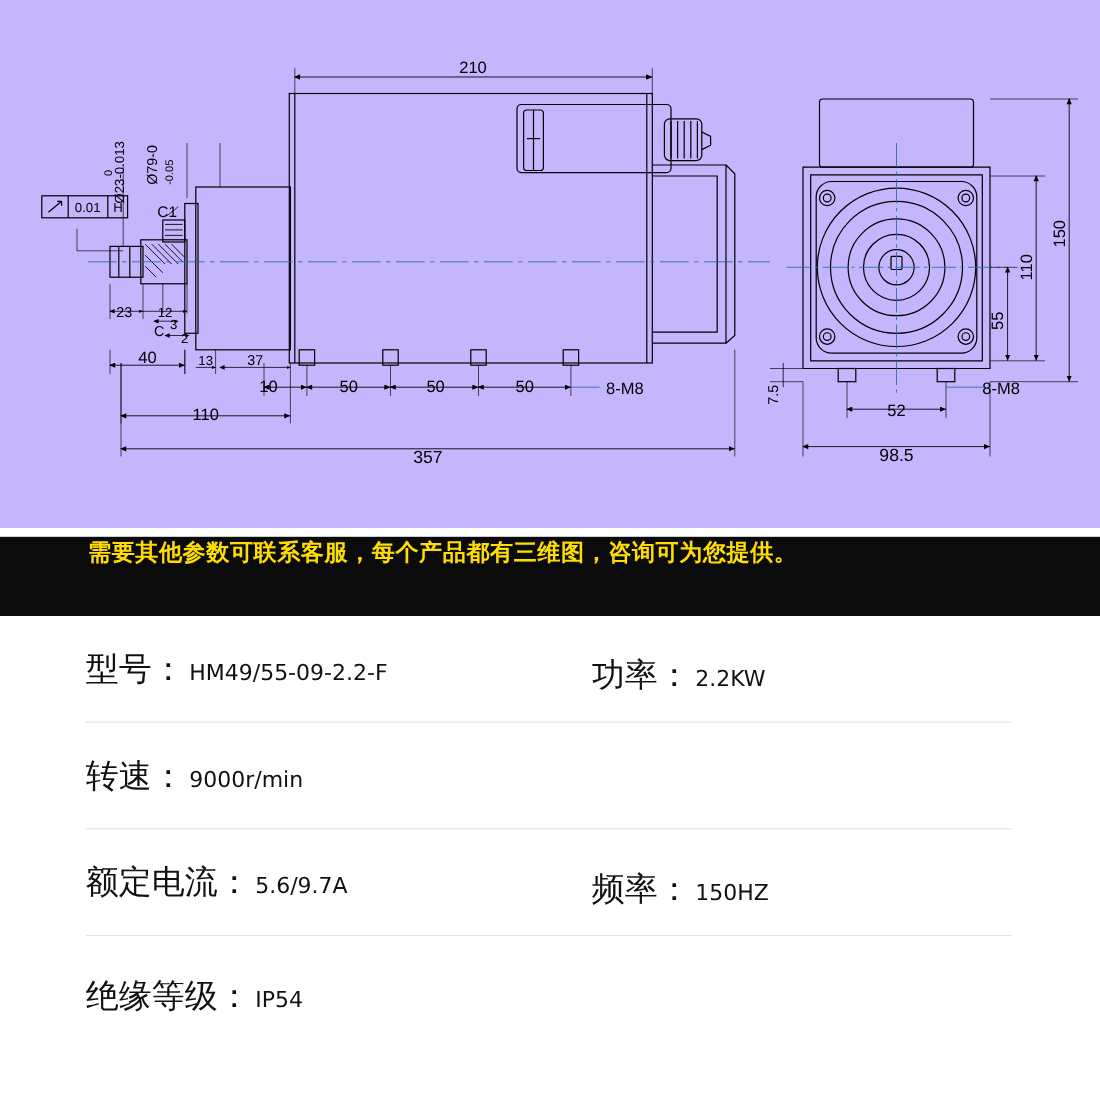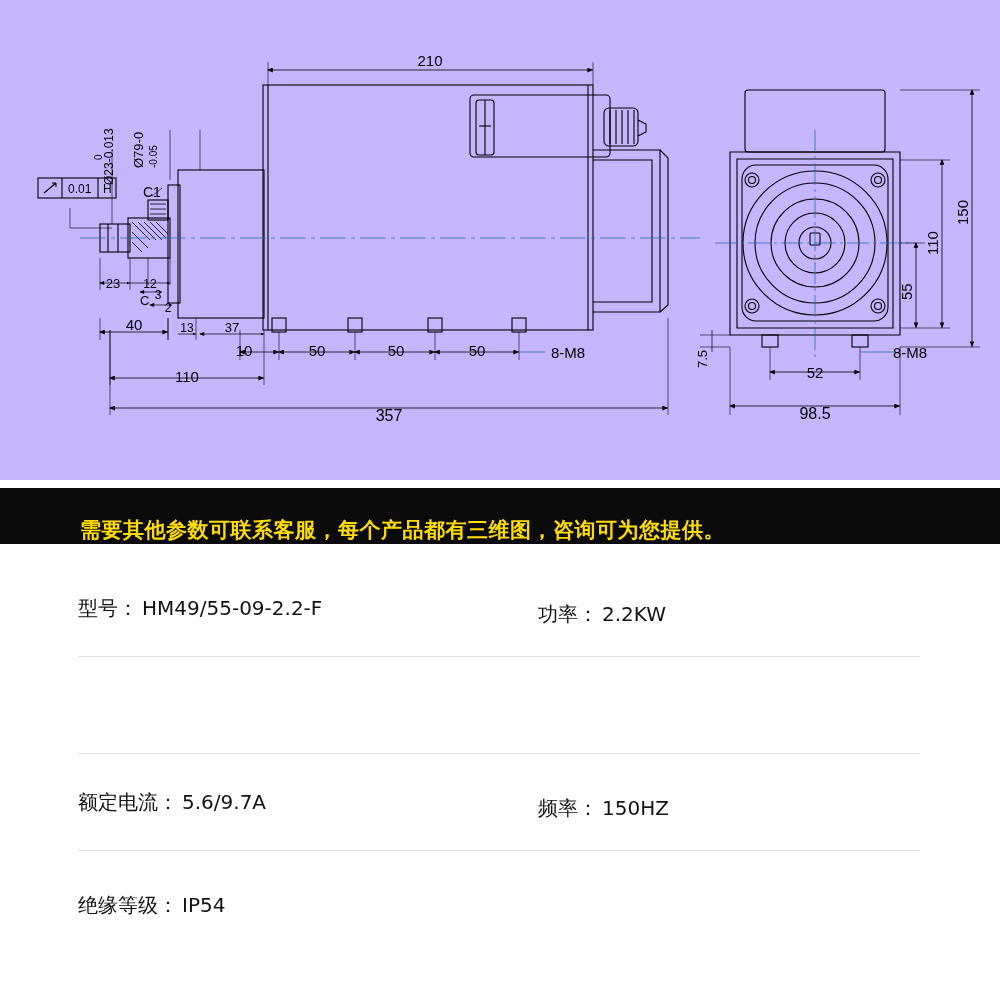--- a/index.html
+++ b/index.html
@@ -12,23 +12,23 @@
     position:relative;
   }
   .drawing{
     position:absolute;left:0;top:0;width:1000px;height:480px;
     background:#c4b5fd;
   }
   .drawing svg{display:block;}
 
   
   .banner{
-    position:absolute;left:0;top:488px;width:1000px;height:56px;
+    position:absolute;left:0;top:488px;width:1000px;height:72px;
     background:#0b0b0b;
-    display:flex;align-items:flex-end;
+    display:flex;align-items:flex-start;
   }
   .banner-text{
     color:#ffdd00;
     font-size:21px;
     font-weight:bold;
     letter-spacing:0.5px;
     margin-left:80px;
     font-family:"DejaVu Sans","Liberation Sans",sans-serif;
   }
 
@@ -45,21 +45,21 @@
   .spec-row:last-child{border-bottom:none;}
   .spec-cell{
     display:flex;align-items:baseline;
     font-size:30px;
     font-family:"DejaVu Sans","Liberation Sans",sans-serif;
     color:#111;
     white-space:nowrap;
   }
   .spec-cell.left{width:460px;}
   .spec-cell.right{width:380px;margin-top:13px;}
-  .spec-label{font-size:20px;}
+  .spec-label{font-size:30px;}
   .spec-value{font-size:20px;padding-left:4px;}
 </style>
 </head>
 <body>
 
 <div class="drawing">
 <svg width="1000" height="480" viewBox="0 0 1000 480" xmlns="http://www.w3.org/2000/svg">
   <defs>
     <marker id="arr" markerWidth="8" markerHeight="8" refX="7" refY="3" orient="auto">
       <path d="M0,0 L7,3 L0,6 z" fill="#000"></path>
@@ -283,20 +283,24 @@
       <span class="spec-label">型号：</span>
       <span class="spec-value">HM49/55-09-2.2-F</span>
     </div>
     <div class="spec-cell right">
       <span class="spec-label">功率：</span>
       <span class="spec-value">2.2KW</span>
     </div>
   </div>
 
   <div class="spec-row">
+    <div class="spec-cell left">
+      <span class="spec-label">转速：</span>
+      <span class="spec-value">9000r/min</span>
+    </div>
   </div>
 
   <div class="spec-row">
     <div class="spec-cell left">
       <span class="spec-label">额定电流：</span>
       <span class="spec-value">5.6/9.7A</span>
     </div>
     <div class="spec-cell right">
       <span class="spec-label">频率：</span>
       <span class="spec-value">150HZ</span>

